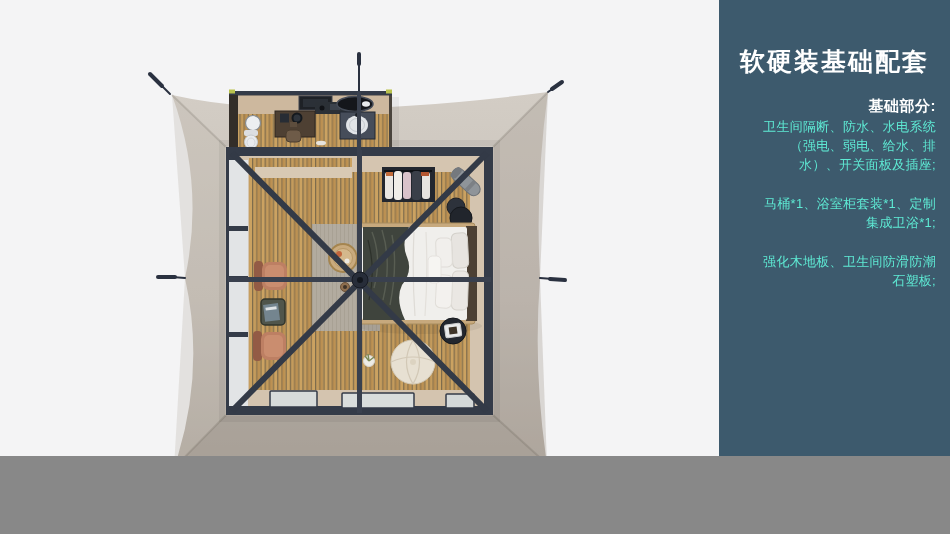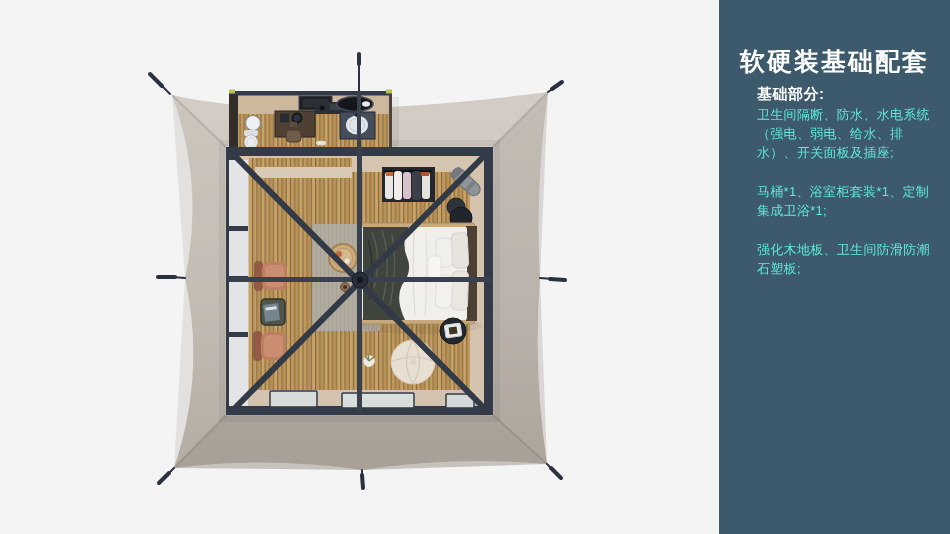--- a/index.html
+++ b/index.html
@@ -5,37 +5,37 @@
   :root{
     --background:#f4f4f5;
     --panel_background:#3d5a6d;
     --panel_text:#ffffff;
     --frame:#343b48;
     --wood_floor:#c49b5c;
   }
   html,body{margin:0;padding:0;}
   body{background:#888;font-family:"Liberation Sans","DejaVu Sans",sans-serif;}
   .stage{
-    position:relative;width:950px;height:534px;overflow:hidden;
+    position:relative;width:950px;height:456px;overflow:hidden;
     background:var(--background);
   }
   .render{position:absolute;left:0;top:0;}
   .panel{
     position:absolute;left:719px;top:0;right:0;bottom:0;
     background:var(--panel_background);
     color:var(--panel_text);
     box-sizing:border-box;
   }
   .panel-title{
     margin:46px 10px 0 10px;
     text-align:center;
     font-size:25px;line-height:30px;
     font-weight:bold;letter-spacing:2px;
   }
-  .panel-sections{margin:8px 14px 0 38px;}
+  .panel-sections{margin:20px 14px 0 38px;text-align:right;}
   .spec-section{margin:0 0 20px 0;}
   .spec-section h2{
     margin:0 0 2px 0;font-size:15px;line-height:19px;
     font-weight:bold;letter-spacing:0.5px;
   }
   .spec-section p{
     margin:0;font-size:13px;line-height:19px;letter-spacing:0.3px;
     color:#5eead4;
   }
   .frame-f{fill:var(--frame);}

